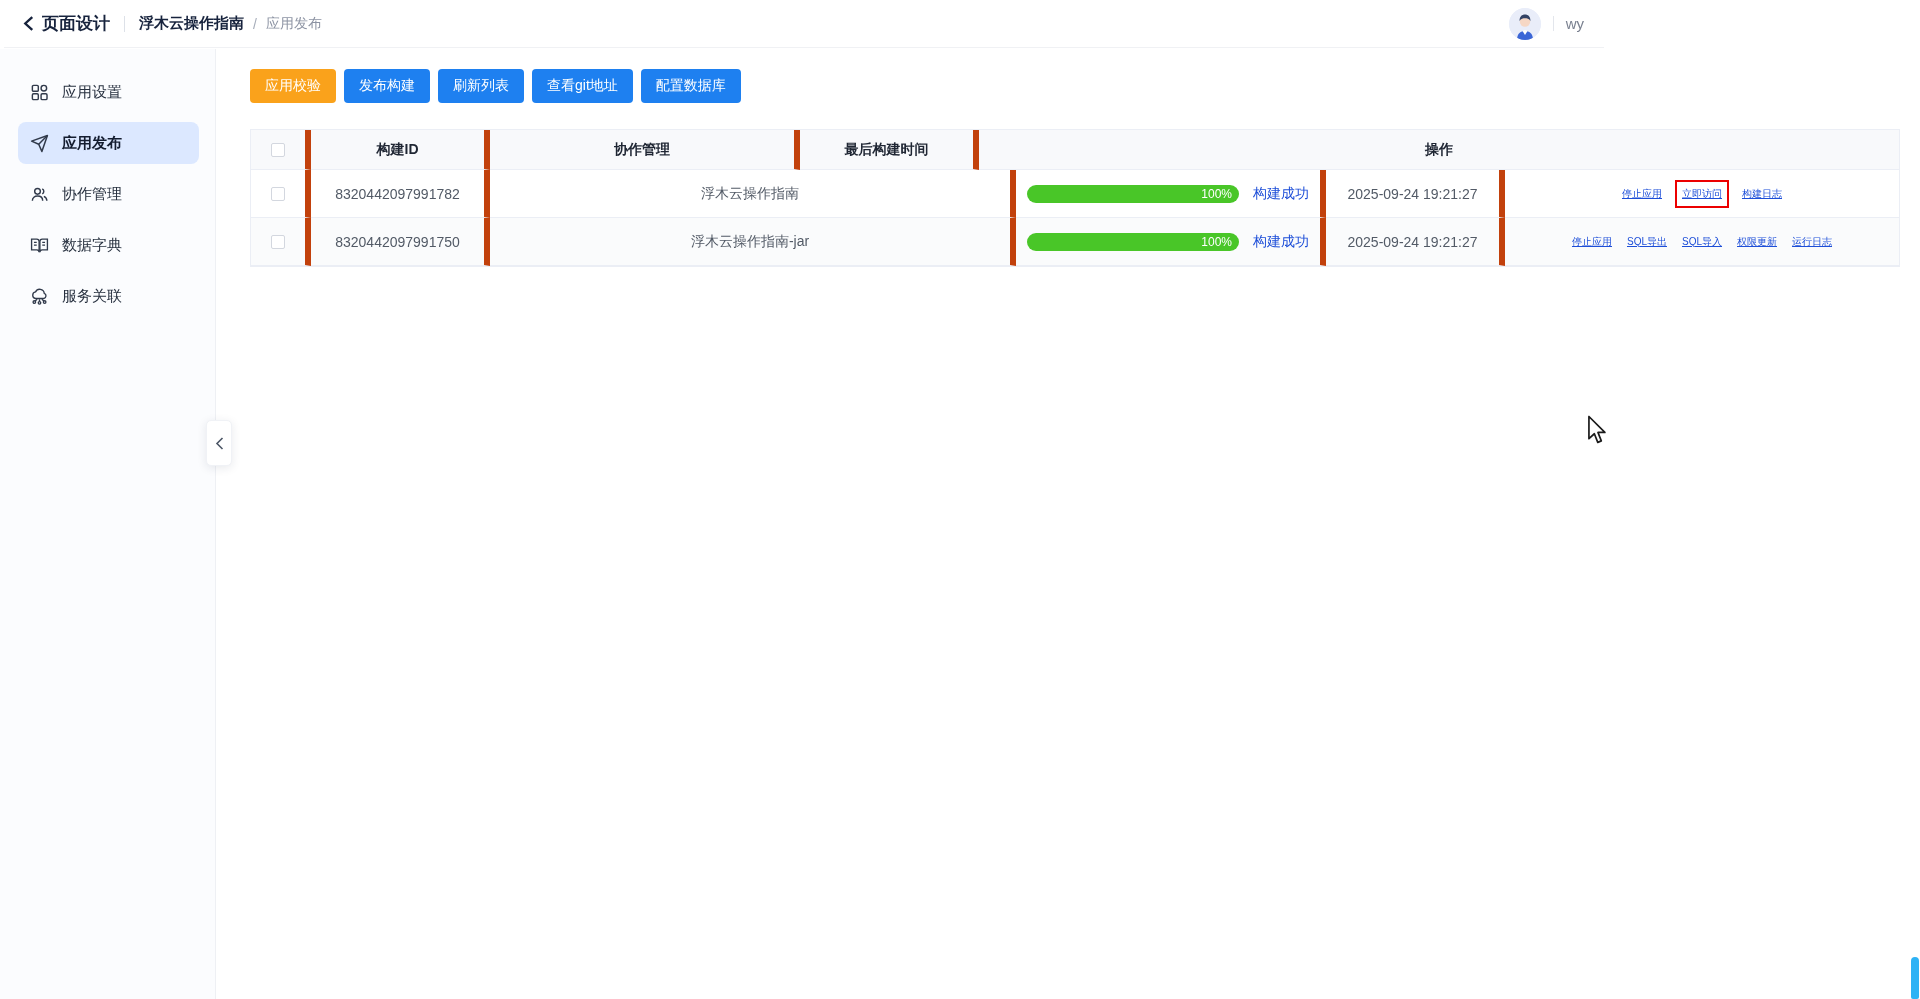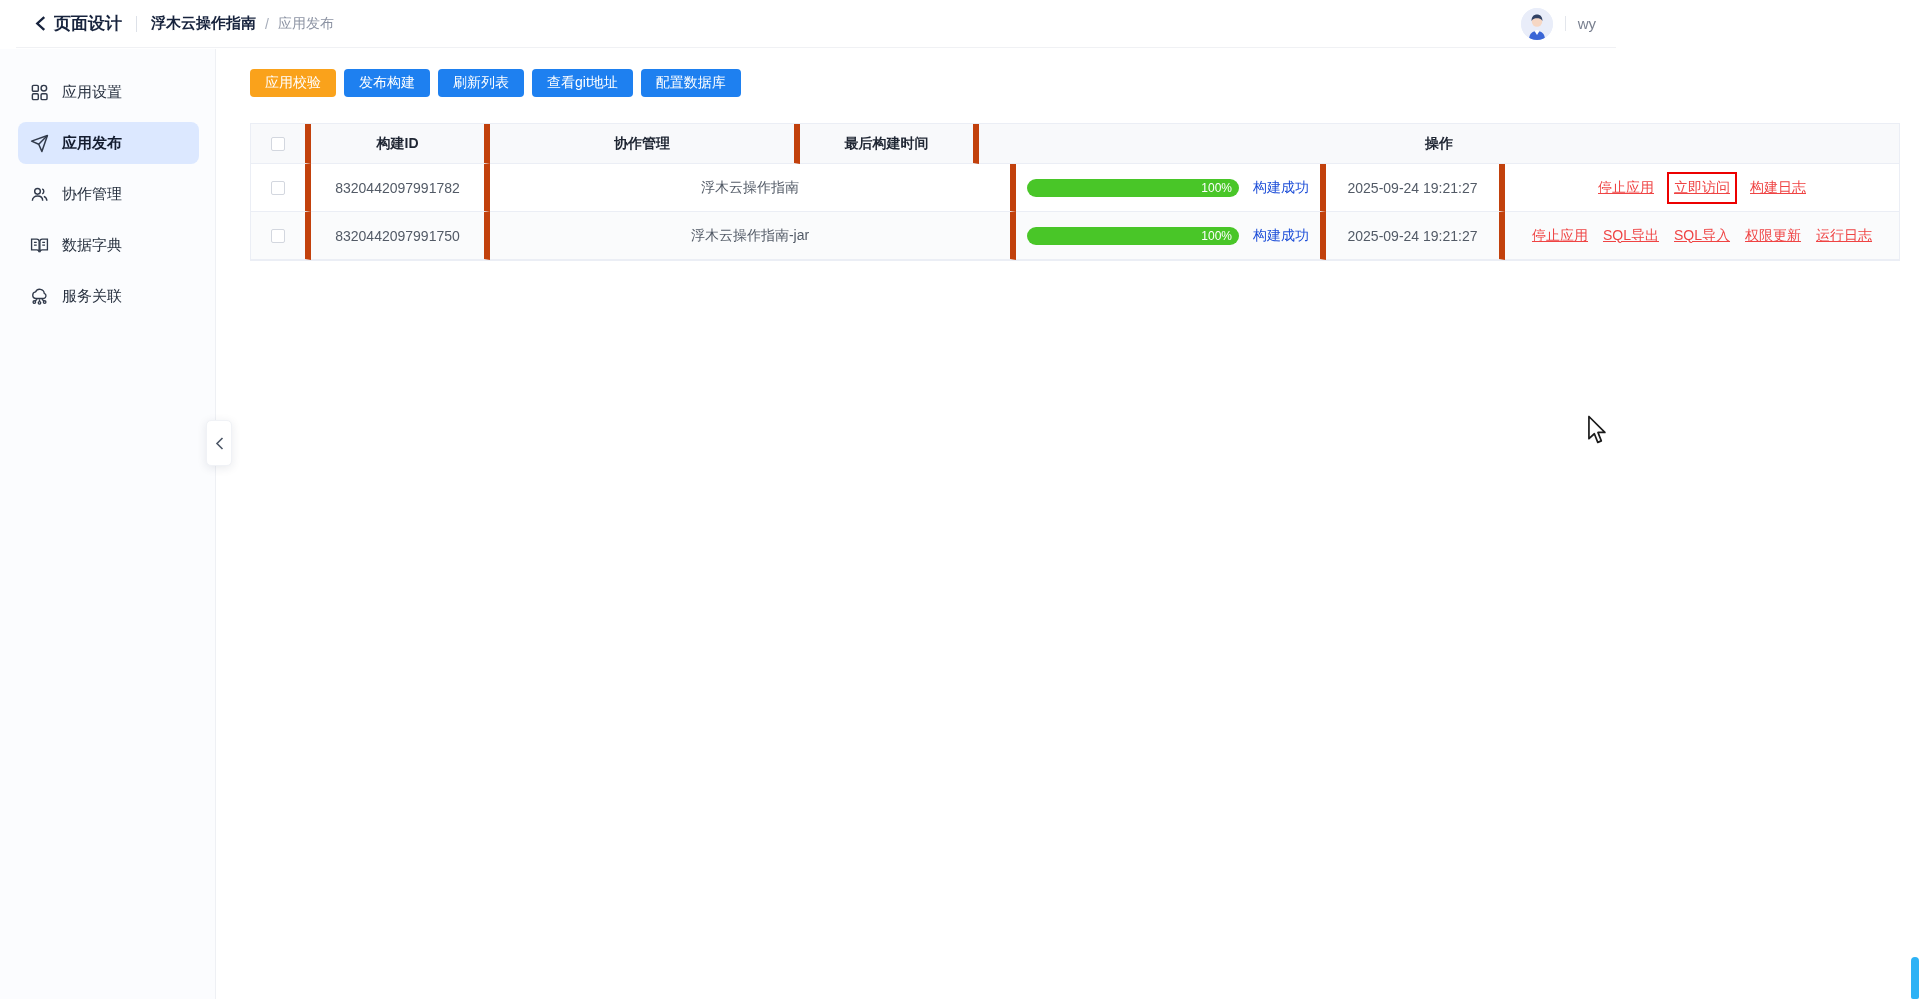--- a/index.html
+++ b/index.html
@@ -4,21 +4,21 @@
 <style>
   * { margin:0; padding:0; box-sizing:border-box; }
   html,body { width:1920px; height:999px; }
   body {
     position:relative; overflow:hidden; background:#fff;
     font-family:"Liberation Sans", sans-serif; color:#17233d;
   }
 
   
   .topbar {
-    position:absolute; top:0; left:16px; width:1600px; height:48px;
+    position:absolute; top:0; left:4px; width:1600px; height:48px;
     background:#fff; border-bottom:1px solid #f0f1f4;
     display:flex; align-items:center; z-index:5;
   }
   .back-btn { display:flex; align-items:center; gap:7px; margin-left:18px; cursor:pointer; }
   .back-btn .bk-label { font-size:17px; font-weight:bold; color:#17233d; }
   .v-div { width:1px; height:16px; background:#dde1e8; margin:0 14px; }
   .crumb-app { font-size:15px; font-weight:bold; color:#17233d; }
   .crumb-sep { font-size:14px; color:#a6adba; margin:0 9px; }
   .crumb-page { font-size:14px; color:#8c93a3; }
   .topbar-spacer { flex:1; }
@@ -48,21 +48,21 @@
     background:#fff; border:1px solid #f0f2f6; border-radius:5px;
     box-shadow:0 2px 10px rgba(30,40,70,.10);
     display:flex; align-items:center; justify-content:center;
     z-index:6; cursor:pointer; color:#4c5666; font-size:15px;
   }
 
   
   .main { position:absolute; top:49px; left:230px; right:0; bottom:0; background:#fff; padding:20px; }
   .toolbar { display:flex; gap:8px; margin-bottom:26px; }
   .btn {
-    height:28px; padding:0 15px; border:none; border-radius:4px;
+    height:34px; padding:0 15px; border:none; border-radius:4px;
     color:#fff; font-size:14px; font-family:"Liberation Sans",sans-serif;
     display:flex; align-items:center; cursor:pointer;
   }
   .btn-orange { background:#faa21b; }
   .btn-blue { background:#1e80f0; }
 
   
   .tbl { width:1650px; border:1px solid #ebeef5; }
   .tr { display:flex; }
   .th, .td {
@@ -85,21 +85,21 @@
     background:#fff; cursor:pointer;
   }
   .status-wrap { display:flex; align-items:center; gap:14px; }
   .pbar {
     width:212px; height:18px; border-radius:9px; background:#49c628;
     display:flex; align-items:center; justify-content:flex-end;
     padding-right:7px; color:#fff; font-size:12px;
   }
   .status-label { color:#1d4ed8; font-size:14px; }
   .ops { display:flex; align-items:center; justify-content:center; gap:15px; }
-  .ops a { color:#ef4444; font-size:14px; text-decoration:underline; cursor:pointer; white-space:nowrap; }
+  .ops a { color:#1d4ed8; font-size:10px; text-decoration:underline; cursor:pointer; white-space:nowrap; }
   .annotation-wrap { display:inline-flex; }
   .annotation-wrap.red-annotated { border:2px solid #ec0000; padding:5px 5px; margin:0 -2px; }
 
   
   .scroll-thumb {
     position:absolute; right:1px; bottom:0; width:8px; height:42px;
     background:#2db2f5; border-radius:4px 4px 2px 2px; z-index:9; cursor:pointer;
   }
   .cursor { position:absolute; left:1586px; top:415px; z-index:10; pointer-events:none; }
 </style>

